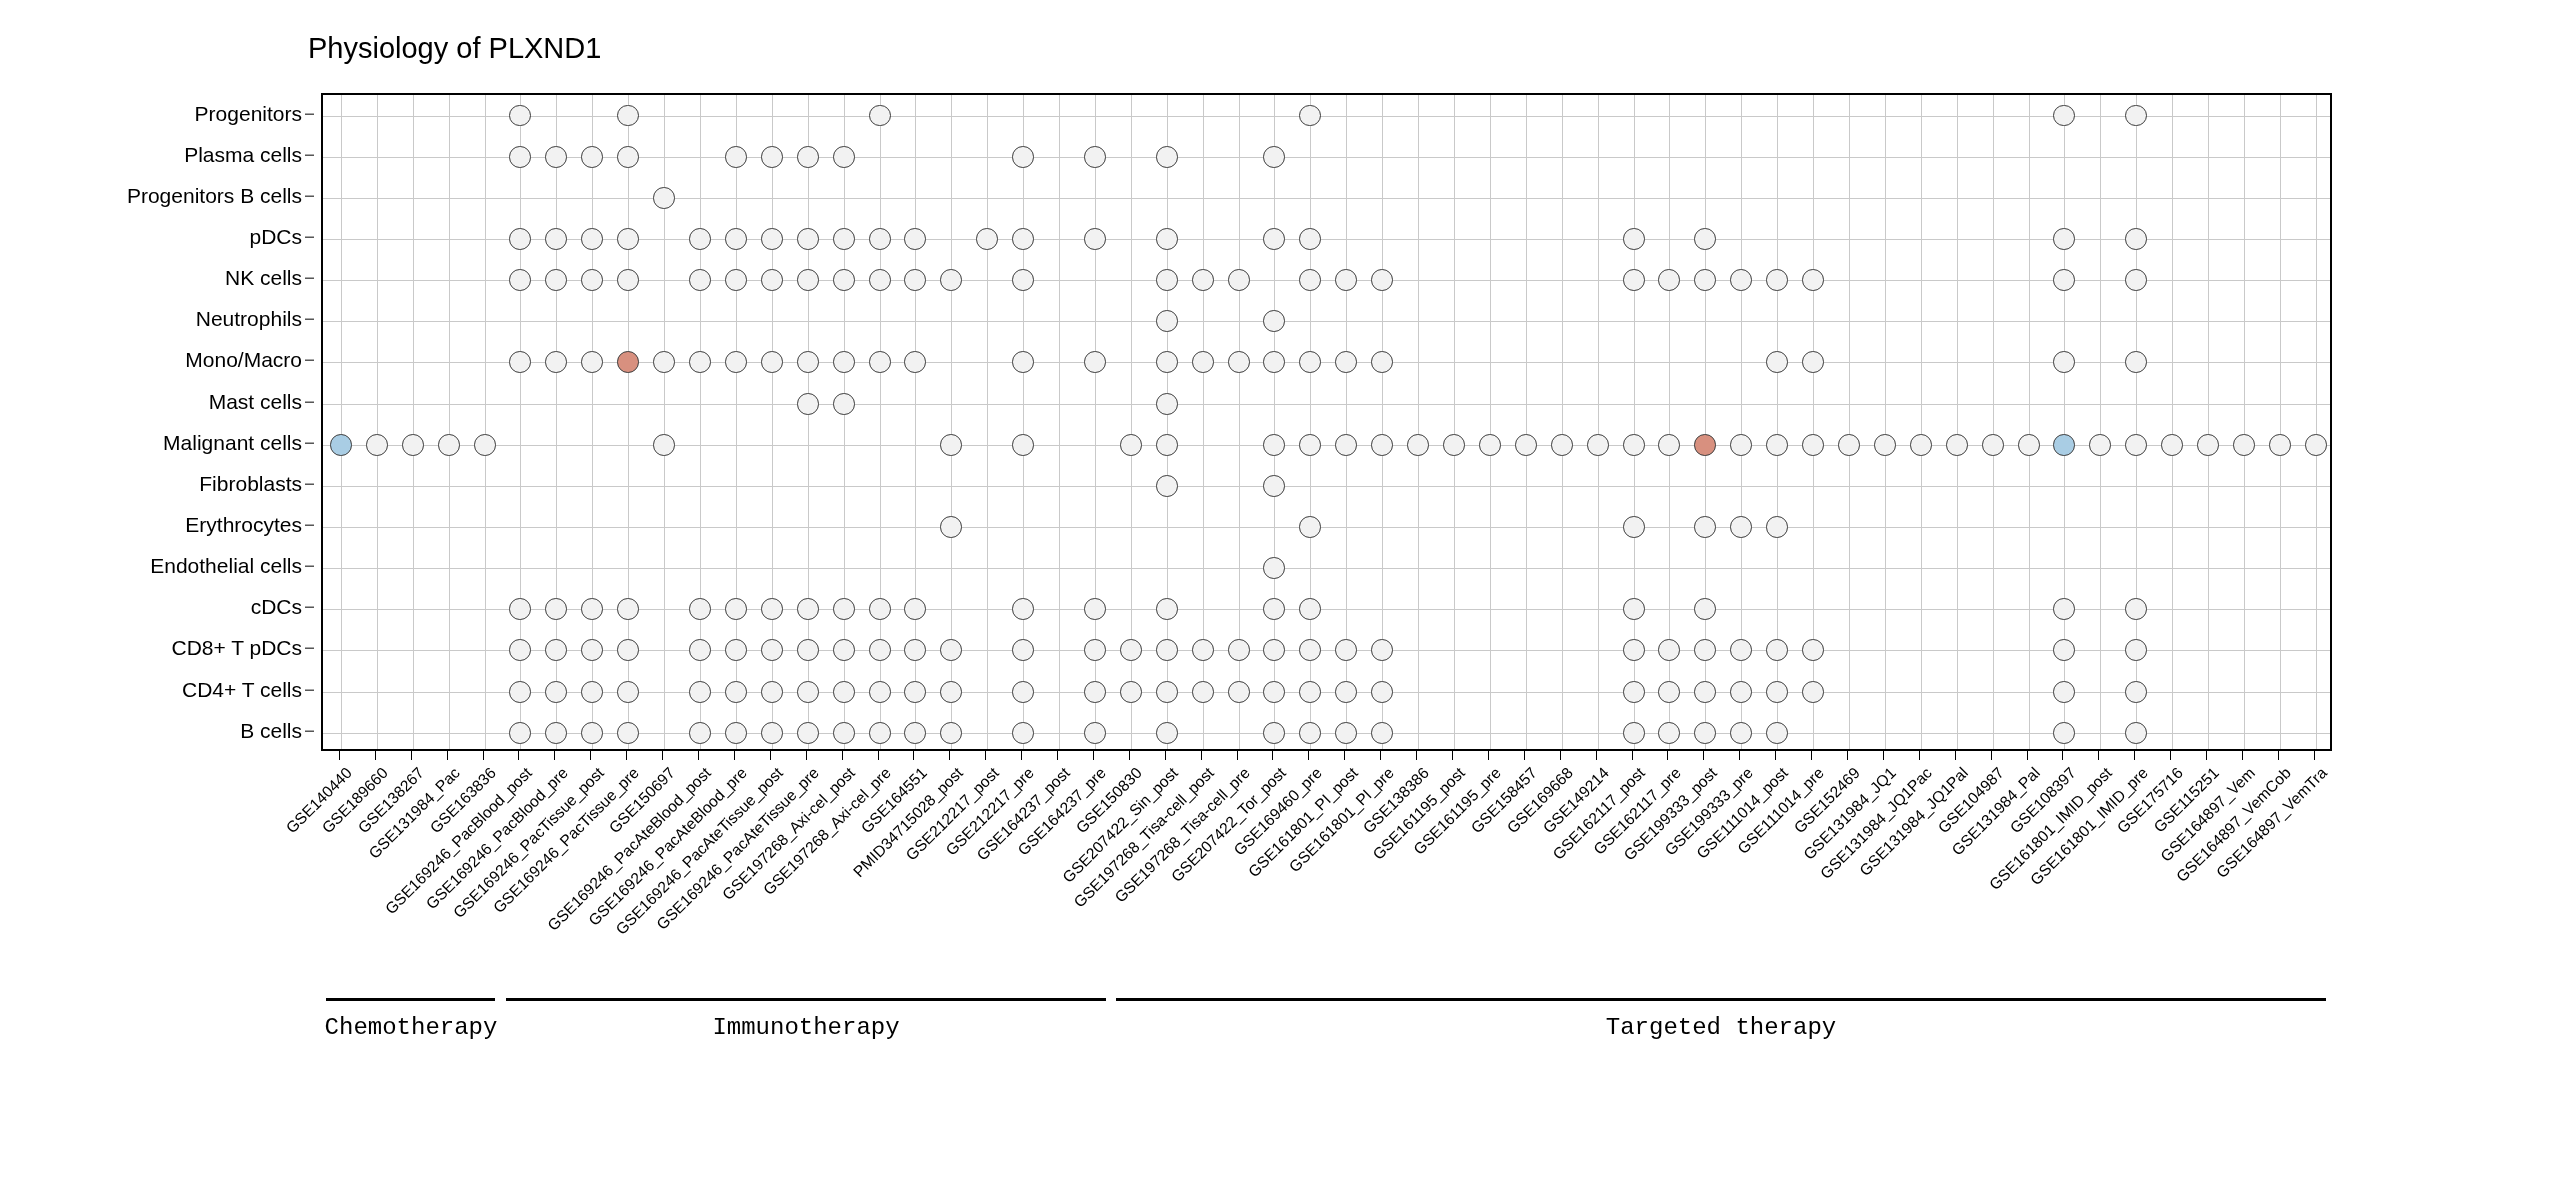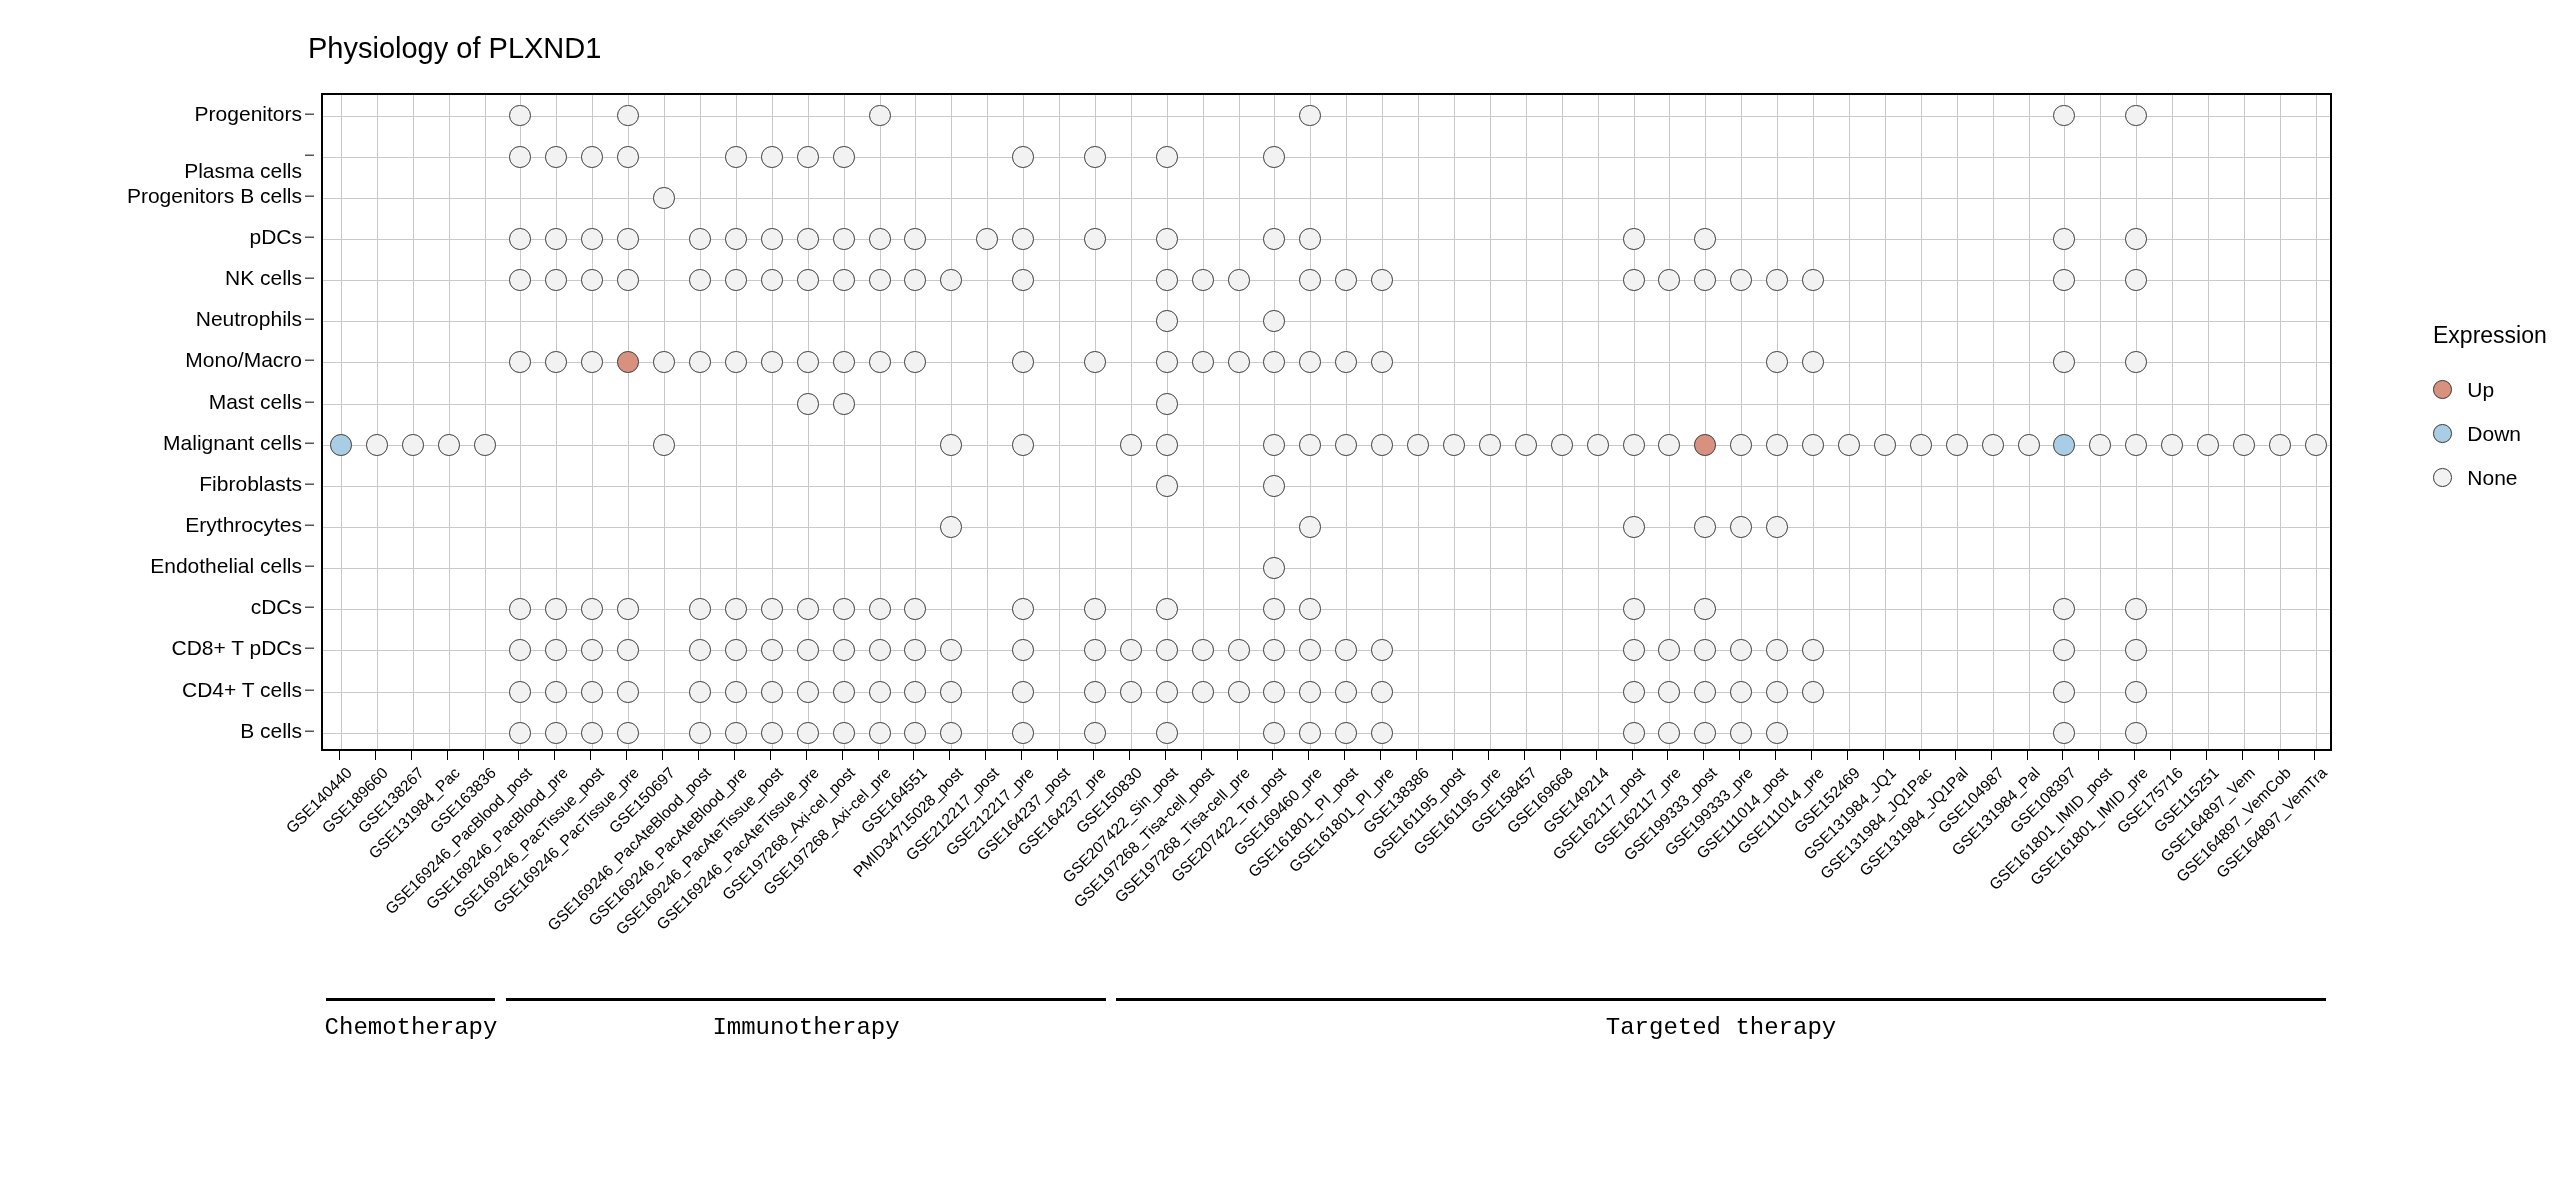--- a/index.html
+++ b/index.html
@@ -191,21 +191,21 @@
 </head>
 <body>
 
 <div id="root">
 
   <div id="chart-title">Physiology of PLXND1</div>
 
   <div id="y-axis">
       <div class="y-label" style="top: 20.6px;">Progenitors</div>
       <div class="y-tick" style="top: 20.6px;"></div>
-      <div class="y-label" style="top: 78px;">Plasma cells</div>
+      <div class="y-label" style="top: 62px;">Plasma cells</div>
       <div class="y-tick" style="top: 62px;"></div>
       <div class="y-label" style="top: 103px;">Progenitors B cells</div>
       <div class="y-tick" style="top: 103px;"></div>
       <div class="y-label" style="top: 144px;">pDCs</div>
       <div class="y-tick" style="top: 144px;"></div>
       <div class="y-label" style="top: 185px;">NK cells</div>
       <div class="y-tick" style="top: 185px;"></div>
       <div class="y-label" style="top: 226px;">Neutrophils</div>
       <div class="y-tick" style="top: 226px;"></div>
       <div class="y-label" style="top: 267px;">Mono/Macro</div>
@@ -678,32 +678,15 @@
 
   <div id="group-layer">
       <div class="group-bar" style="left: 5.4px; width: 169px;"></div>
       <div class="group-label" style="left: 90px;">Chemotherapy</div>
       <div class="group-bar" style="left: 185px; width: 600px;"></div>
       <div class="group-label" style="left: 485px;">Immunotherapy</div>
       <div class="group-bar" style="left: 795px; width: 1210px;"></div>
       <div class="group-label" style="left: 1400px;">Targeted therapy</div>
     </div>
 
-  <div id="legend">
-    <div id="legend-title">Expression</div>
-    <div id="legend-items">
-        <div class="legend-item">
-          <span class="legend-swatch" style="background: rgb(216, 144, 127);"></span>
-          <span class="legend-label">Up</span>
-        </div>
-        <div class="legend-item">
-          <span class="legend-swatch" style="background: rgb(169, 205, 228);"></span>
-          <span class="legend-label">Down</span>
-        </div>
-        <div class="legend-item">
-          <span class="legend-swatch" style="background: rgb(242, 242, 242);"></span>
-          <span class="legend-label">None</span>
-        </div>
-      </div>
-  </div>
 
 </div>
 
 
 </body></html>

